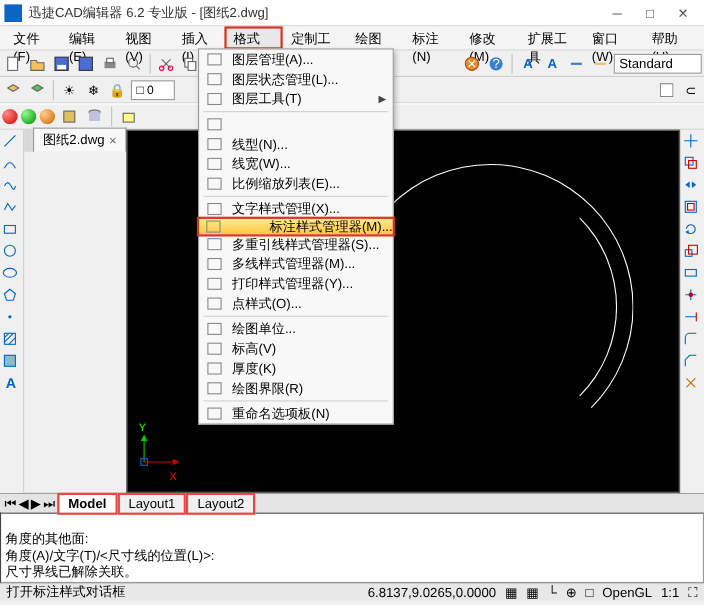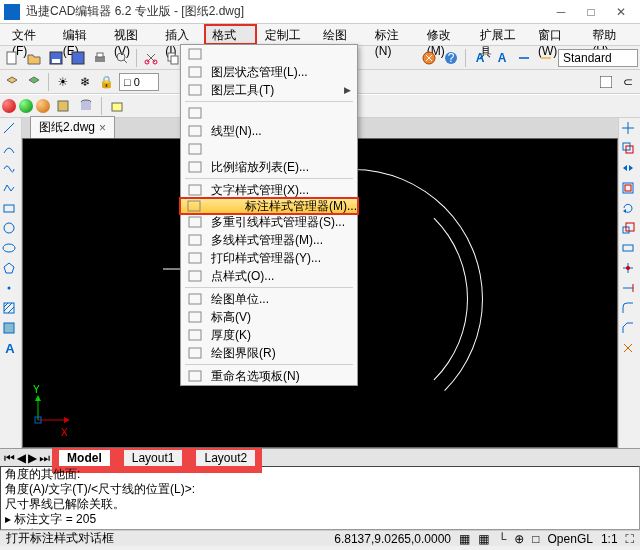--- a/index.html
+++ b/index.html
@@ -14,40 +14,40 @@
 .toolbar{height:24px;background:#f0f0f0;border-bottom:1px solid #d0d0d0;display:flex;align-items:center;padding:2px;gap:2px;}
 .tbtn{width:20px;height:20px;display:flex;align-items:center;justify-content:center;border:1px solid transparent;}
 .sep{width:1px;height:18px;background:#c0c0c0;margin:0 2px;}
 .toolbar2{height:24px;background:#f0f0f0;border-bottom:1px solid #d0d0d0;display:flex;align-items:center;padding:2px;gap:2px;}
 .toolbar3{height:24px;background:#f0f0f0;border-top:1px solid #fff;border-bottom:1px solid #d0d0d0;display:flex;align-items:center;padding:2px;gap:3px;}
 .ball{width:14px;height:14px;border-radius:50%;}
 .content{position:relative;display:flex;height:330px;}
 .lefttools{width:22px;background:#f0f0f0;border-right:1px solid #d0d0d0;display:flex;flex-direction:column;gap:4px;padding:3px 2px;}
 .ltb{width:16px;height:16px;}
 .righttools{width:22px;background:#f0f0f0;border-left:1px solid #d0d0d0;display:flex;flex-direction:column;gap:4px;padding:3px 2px;}
-.canvas-area{flex:1;display:flex;flex-direction:column;justify-content:space-between;}
+.canvas-area{flex:1;display:flex;flex-direction:row;justify-content:space-between;}
 .tab-row{height:20px;background:#d8d8d8;display:flex;align-items:end;padding-left:8px;}
 .doctab{background:#f8f8f8;border:1px solid #999;border-bottom:none;padding:2px 8px;display:flex;align-items:center;gap:4px;}
 .canvas{flex:1;background:#000;position:relative;border:1px solid #666;}
 .arc{position:absolute;left:200px;top:30px;width:260px;height:260px;border:1px solid #fff;border-radius:50%;border-left-color:transparent;border-bottom-color:transparent;}
 .arc2{position:absolute;left:215px;top:45px;width:230px;height:230px;border:1px solid #fff;border-radius:50%;border-left-color:transparent;border-bottom-color:transparent;border-top-color:transparent;}
 .axis{position:absolute;left:10px;bottom:8px;}
 .axis .y{color:#0f0;font-size:10px;}
 .axis .x{color:#f00;font-size:10px;margin-left:28px;}
 .dropdown{position:absolute;left:180px;top:44px;width:178px;background:#f8f8f8;border:1px solid #999;box-shadow:2px 2px 5px rgba(0,0,0,0.3);z-index:100;}
 .dd-item{height:18px;display:flex;align-items:center;padding:0 6px;gap:8px;}
 .dd-item .dd-icon{width:16px;height:14px;display:flex;align-items:center;justify-content:center;}
 .dd-item .dd-text{flex:1;white-space:nowrap;}
 .dd-item .dd-arrow{color:#444;font-size:9px;}
 .dd-sep{height:1px;background:#d0d0d0;margin:2px 4px;}
 .dd-item.highlight{background:linear-gradient(#ffe890,#ffc840);border:2px solid #e03020;margin:-2px;position:relative;z-index:2;gap:44px;}
 .bottom-tabs{height:18px;background:#e4e4e4;border-top:1px solid #999;display:flex;align-items:center;padding:0 4px;gap:2px;font-size:11px;}
-.btab{padding:1px 8px;border:7px solid #ef4444;background:#f0f0f0;}
+.btab{padding:1px 8px;border:2px solid #ef4444;background:#f0f0f0;}
 .btab.active{background:#fff;font-weight:bold;}
-.cmdarea{height:64px;background:#fff;border:1px inset #999;padding:0 4px;font-family:SimSun;font-size:12px;line-height:15px;overflow:hidden;}
+.cmdarea{height:64px;background:#fff;border:1px inset #999;padding:16px 4px;font-family:SimSun;font-size:12px;line-height:15px;overflow:hidden;}
 .statusbar{height:16px;background:#e8e8e8;border-top:1px solid #ccc;display:flex;align-items:center;padding:0 6px;font-size:11px;}
 .statusbar .sr{margin-left:auto;display:flex;gap:8px;align-items:flex-start;}
 .combo{height:18px;border:1px solid #999;background:#fff;padding:0 4px;display:flex;align-items:center;font-size:11px;}
 svg{display:block;}
 </style>
 </head>
 <body>
 
 <div class="titlebar">
   <div class="icon"></div>
@@ -375,20 +375,21 @@
   </div>
 </div>
 
 <div class="dropdown" id="dropdown">
     <div class="dd-item">
       <span class="dd-icon">
         <svg width="14" height="12">
           <rect x="1" y="1" width="12" height="10" fill="none" stroke="#888"></rect>
         </svg>
       </span>
+      <span class="dd-text">图层管理(A)...</span>
     </div>
     <div class="dd-item">
       <span class="dd-icon">
         <svg width="14" height="12">
           <rect x="1" y="1" width="12" height="10" fill="none" stroke="#888"></rect>
         </svg>
       </span>
       <span class="dd-text">图层状态管理(L)...</span>
     </div>
     <div class="dd-item">
@@ -415,20 +416,21 @@
         </svg>
       </span>
       <span class="dd-text">线型(N)...</span>
     </div>
     <div class="dd-item">
       <span class="dd-icon">
         <svg width="14" height="12">
           <rect x="1" y="1" width="12" height="10" fill="none" stroke="#888"></rect>
         </svg>
       </span>
+      <span class="dd-text">线宽(W)...</span>
     </div>
     <div class="dd-item">
       <span class="dd-icon">
         <svg width="14" height="12">
           <rect x="1" y="1" width="12" height="10" fill="none" stroke="#888"></rect>
         </svg>
       </span>
       <span class="dd-text">比例缩放列表(E)...</span>
     </div>
     <div class="dd-sep"></div>

